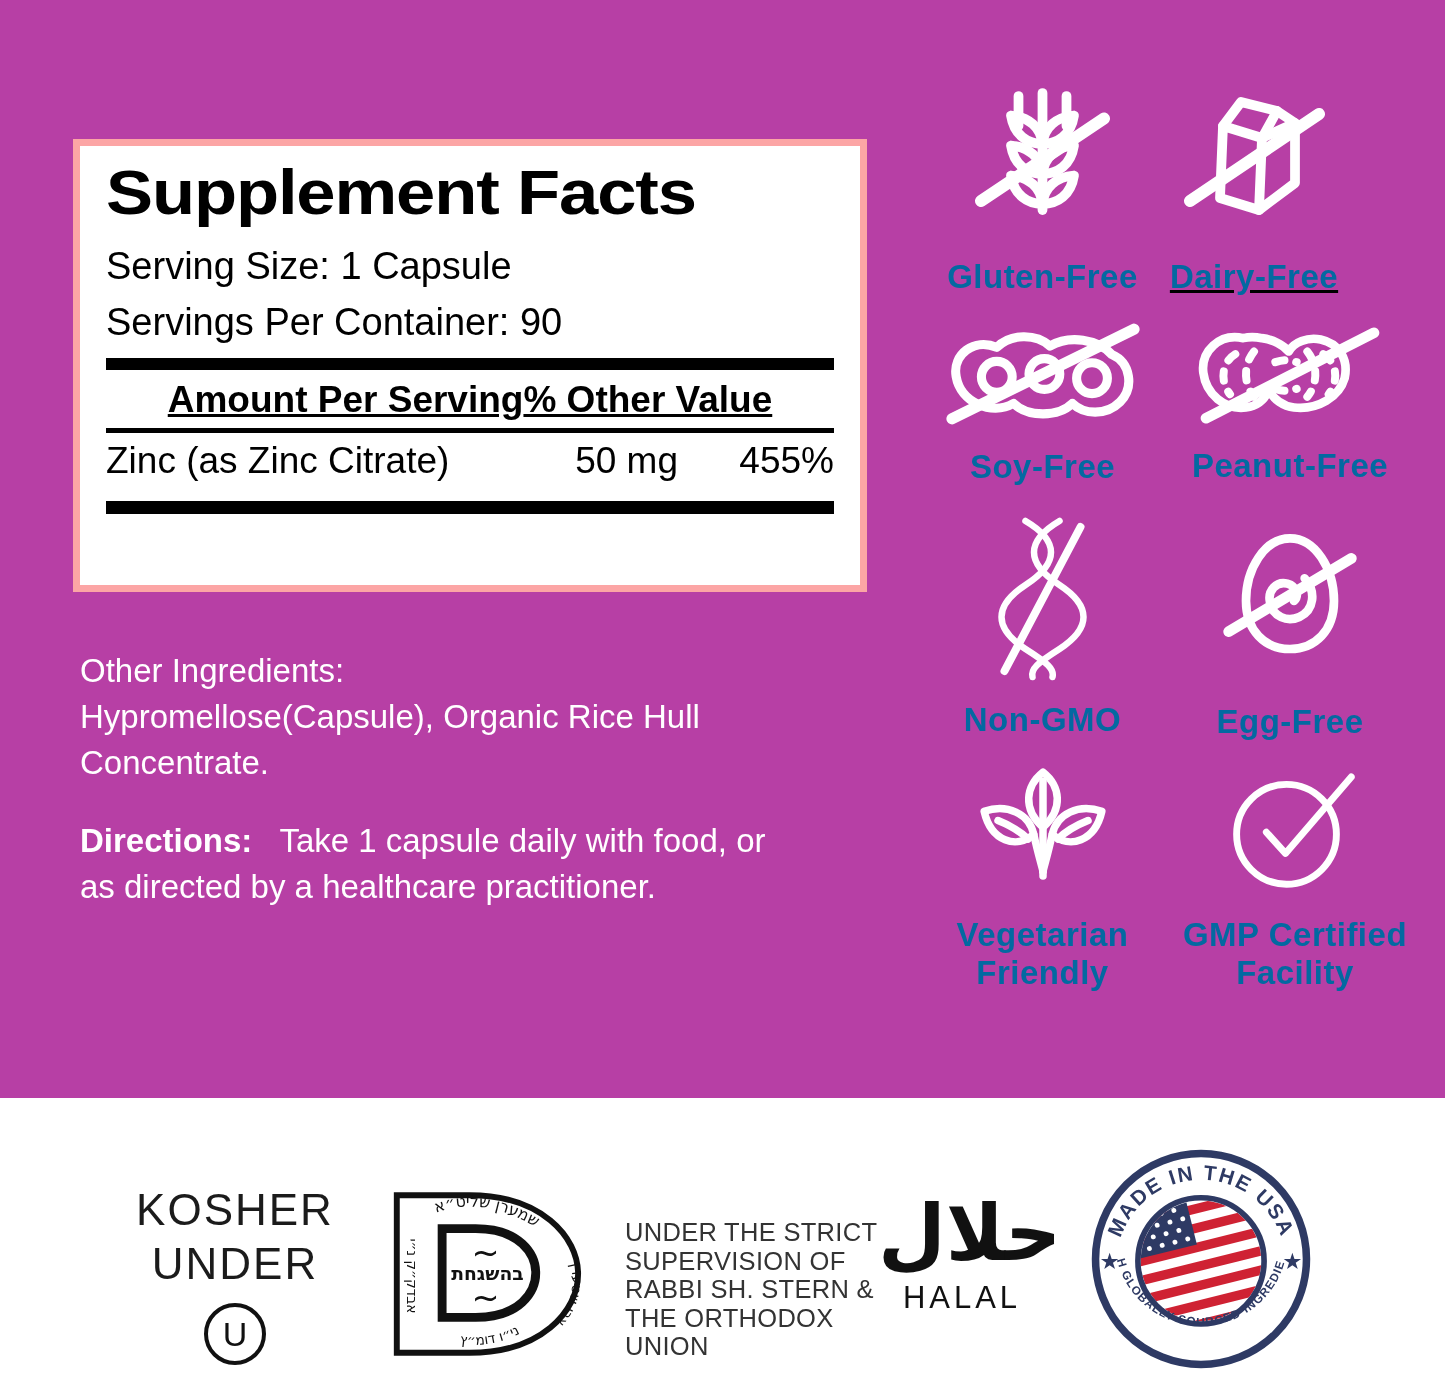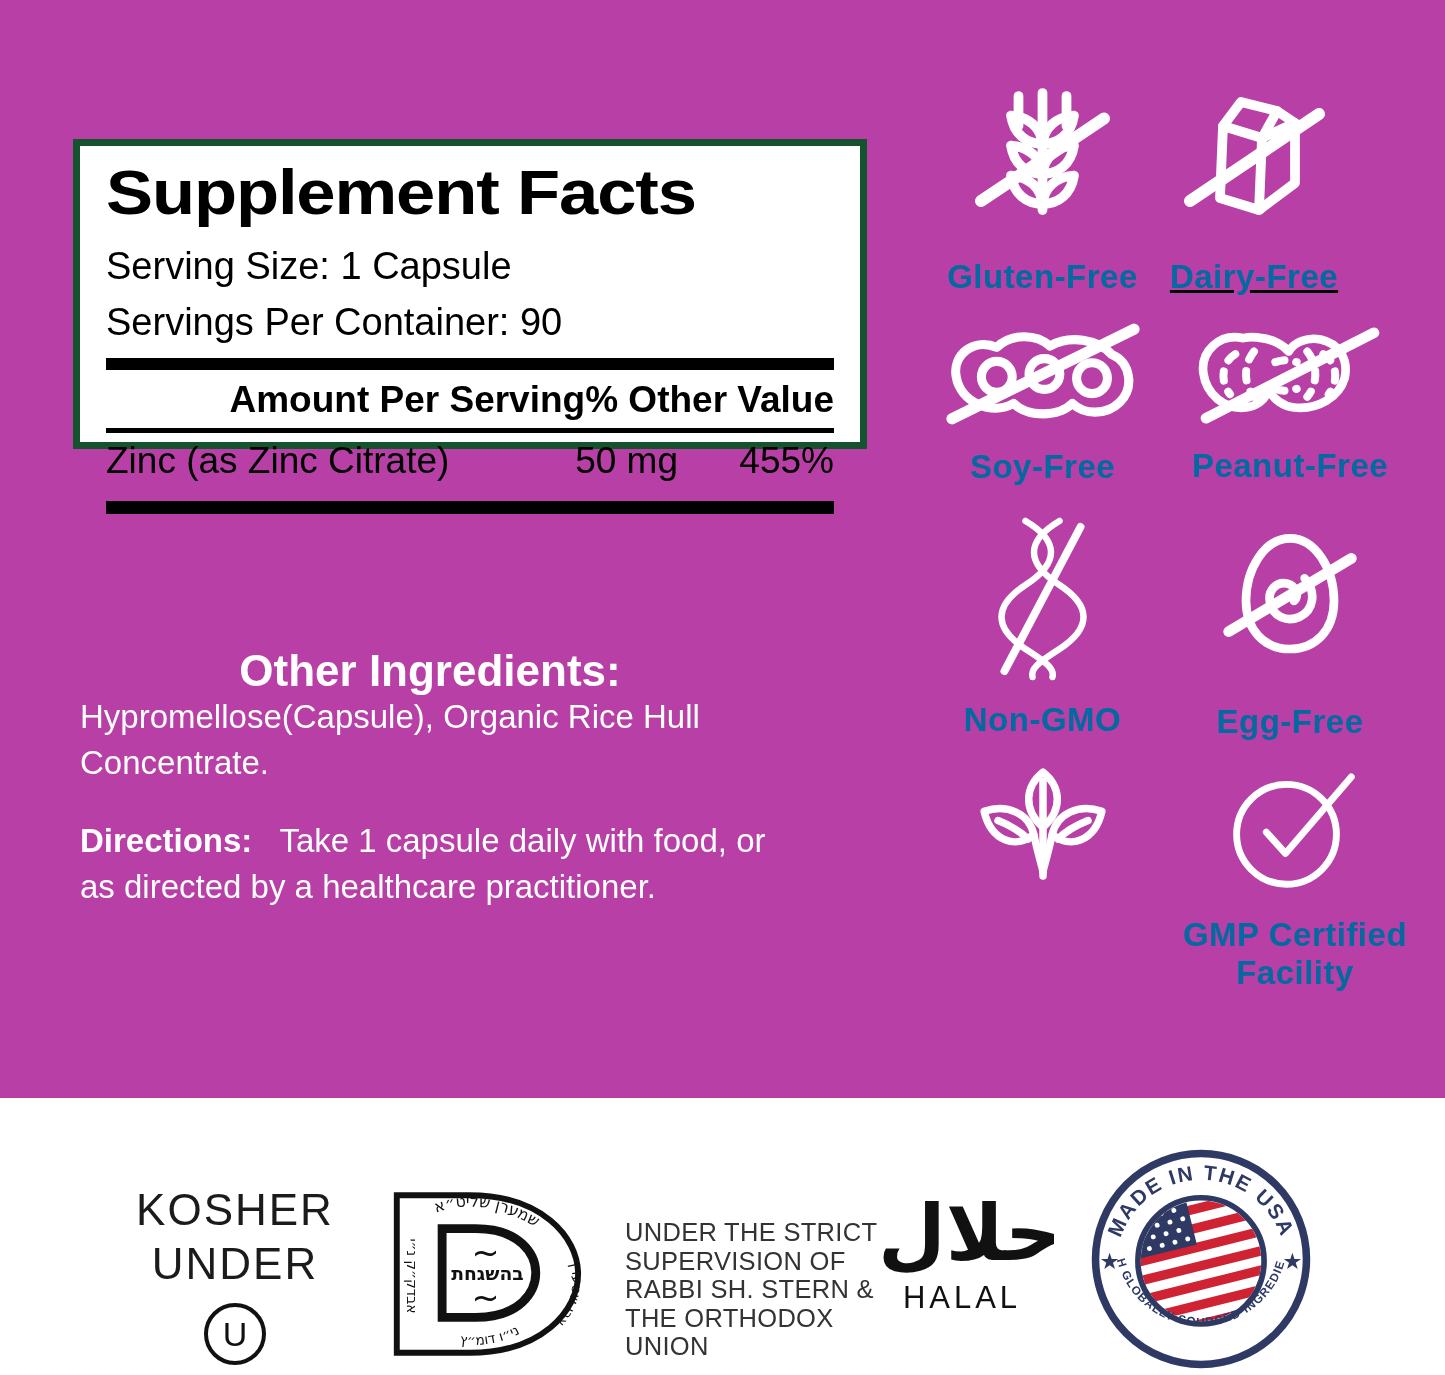--- a/index.html
+++ b/index.html
@@ -1,40 +1,40 @@
 <!DOCTYPE html>
 <html><head>
 <meta charset="utf-8">
 <style>
   html,body{margin:0;padding:0;background:#ffffff;}
   .canvas{position:relative;width:1445px;height:1375px;background:#ffffff;overflow:hidden;
           font-family:"Liberation Sans", sans-serif;}
   .bg{position:absolute;left:0;top:0;width:1445px;height:1098px;background:#b73fa5;}
 
   
-  .sf-box{position:absolute;left:73px;top:139px;width:794px;height:310px;box-sizing:border-box;
-          background:#ffffff;border:7px solid #14532d;padding:10px 26px 0 26px;color:#000;}
+  .sf-box{position:absolute;left:73px;top:139px;width:794px;height:453px;box-sizing:border-box;
+          background:#ffffff;border:7px solid #fca5a5;padding:10px 26px 0 26px;color:#000;}
   .sf-title{margin:0;font-size:63px;font-weight:bold;letter-spacing:-1px;line-height:72px;
             transform:scaleX(1.12);transform-origin:left center;white-space:nowrap;}
   .sf-line{font-size:38px;line-height:48px;margin-top:14px;}
   .sf-line + .sf-line{margin-top:8px;}
   .bar{background:#000;width:100%;}
   .bar.thick{height:12px;margin-top:12px;}
   .bar.thin{height:5px;margin-top:6px;}
   .bar.thick2{height:13px;margin-top:18px;}
-  .sf-header{display:flex;justify-content:flex-end;font-weight:bold;font-size:37px;
-             line-height:44px;margin-top:8px;}
+  .sf-header{display:flex;justify-content:center;font-weight:bold;font-size:37px;
+             line-height:44px;margin-top:8px;text-decoration:underline;}
   .sf-row{display:flex;align-items:baseline;font-size:37px;line-height:44px;margin-top:6px;}
   .sf-row .nname{flex:1;}
   .sf-row .namt{margin-right:46px;}
   .sf-row .ndv{width:110px;text-align:right;}
 
   
   .oi{position:absolute;left:80px;top:648px;width:700px;color:#fff;}
-  .wh-bold{font-weight:bold;font-size:44px;line-height:46px;text-align:center;}
+  .wh-bold{font-weight:normal;font-size:33px;line-height:46px;}
   .wh-body{font-size:33px;line-height:46px;width:660px;}
   .dir{position:absolute;left:80px;top:818px;width:700px;margin:0;color:#fff;
        font-size:33px;line-height:46px;}
   .wh-bold-inline{font-weight:bold;margin-right:27px;}
 
   
   .cell{position:absolute;display:flex;flex-direction:column;align-items:center;text-align:center;}
   .blabel{margin-top:18px;font-weight:bold;font-size:33px;line-height:38px;
           letter-spacing:0.5px;color:#0369a1;}
   .ic{display:block;}
@@ -163,20 +163,21 @@
       <path d="M65,6 C80,18 83,38 65,54 C47,38 50,18 65,6 Z"></path>
       <path d="M65,14 L65,48"></path>
       <path d="M14,40 C34,33 53,42 57,60 C42,73 20,66 14,40 Z"></path>
       <path d="M26,48 C36,52 46,58 52,64"></path>
       <path d="M116,40 C96,33 77,42 73,60 C88,73 110,66 116,40 Z"></path>
       <path d="M104,48 C94,52 84,58 78,64"></path>
       <path d="M65,54 L65,96"></path>
       <path d="M57,60 C60,74 63,84 65,92"></path>
       <path d="M73,60 C70,74 67,84 65,92"></path>
     </svg>
+    <div class="blabel">Vegetarian Friendly</div>
   </div>
   <div class="cell" style="left:1155px;top:760px;width:280px;">
     <svg class="ic" width="138" height="138" viewBox="0 0 130 130">
       <circle cx="57" cy="70" r="47" stroke-width="7"></circle>
       <path d="M38,68 L56,88 L118,16" stroke-width="9"></path>
     </svg>
     <div class="blabel">GMP Certified Facility</div>
   </div>
 
   <div class="kosher">

